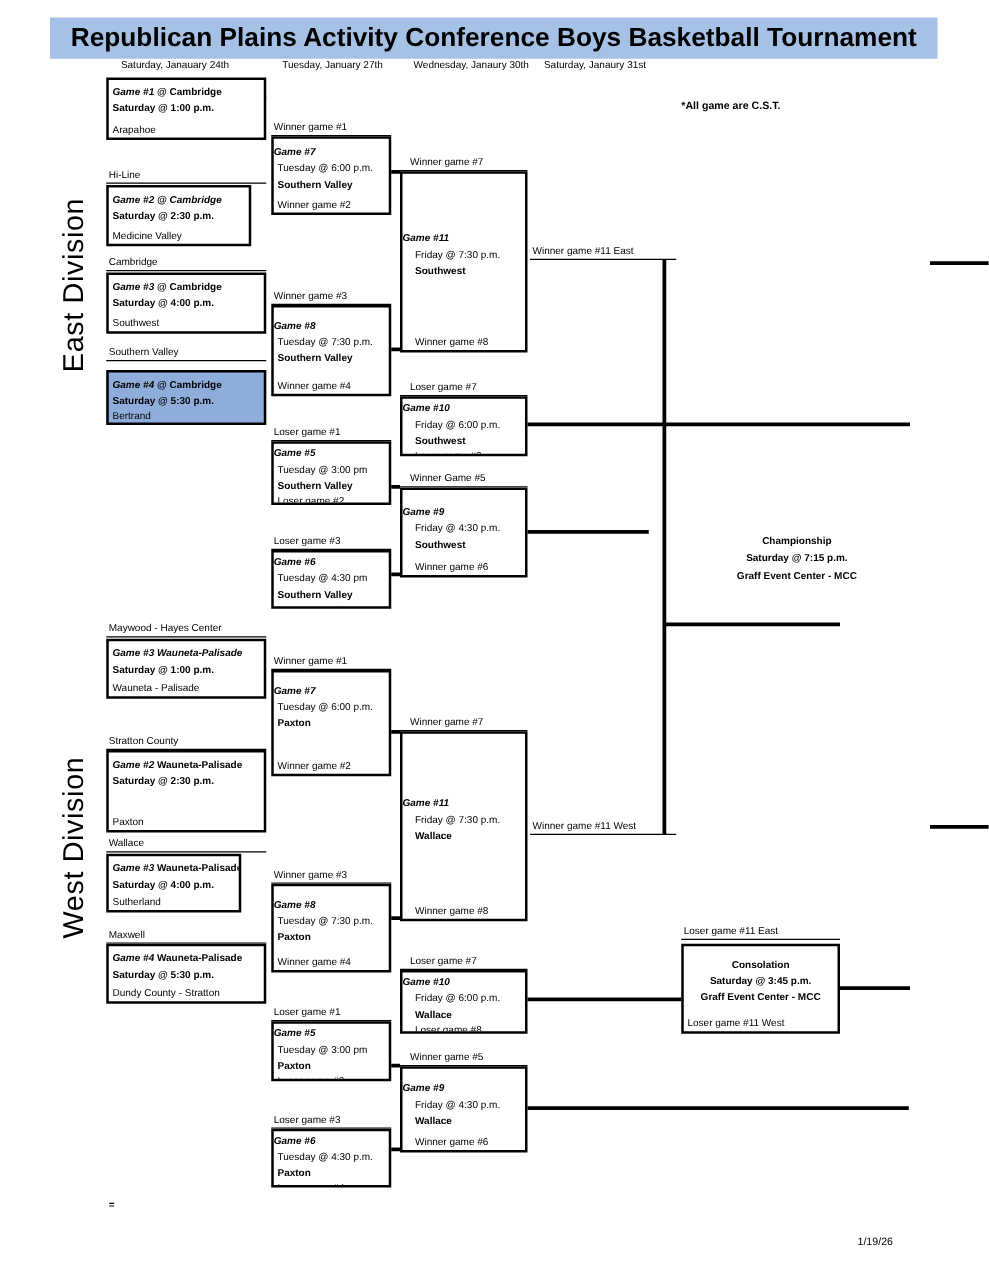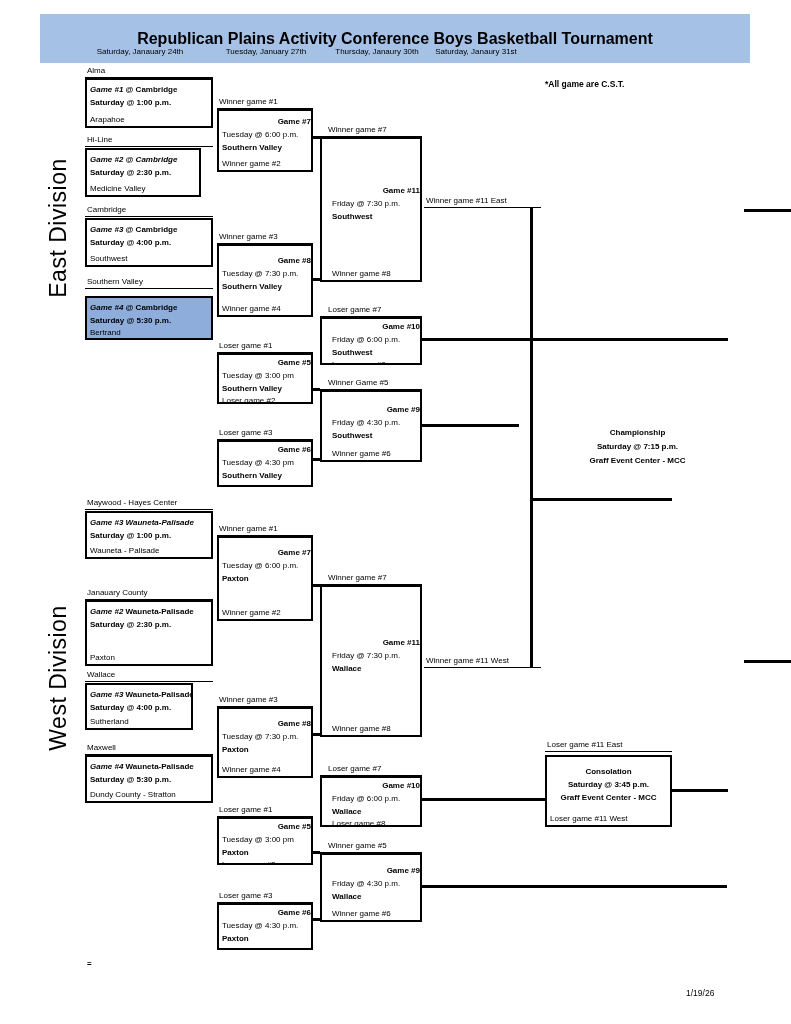--- a/index.html
+++ b/index.html
@@ -1,43 +1,43 @@
 <!DOCTYPE html>
 <html><head>
 <meta charset="utf-8">
 <style>
   html,body{margin:0;padding:0;}
   body{
     position:relative;width:791px;height:1024px;background:#fff;
     font-family:"Liberation Sans",sans-serif;color:#000;overflow:hidden;
   }
   .banner{
-    position:absolute;left:40px;top:14px;width:710px;height:49px;
+    position:absolute;left:40px;top:14px;width:710px;height:33px;
     display:flex;align-items:center;justify-content:center;
-    font-size:16px;font-weight:bold;background:#A5C1E6;
+    font-size:21px;font-weight:bold;background:#A5C1E6;
   }
   .date{position:absolute;top:47px;font-size:8px;text-align:center;white-space:nowrap;}
   .note{position:absolute;left:545px;top:79px;font-size:8.5px;font-weight:bold;white-space:nowrap;}
   .division{
     position:absolute;width:220px;height:30px;line-height:30px;text-align:center;
     font-size:23px;letter-spacing:.5px;transform:rotate(-90deg);
   }
   .lbl{
     position:absolute;height:14px;line-height:13px;font-size:8px;
     border-bottom:1px solid #000;padding-left:2px;white-space:nowrap;box-sizing:border-box;
   }
   .pl8{padding-left:8px;}
   .box{
     position:absolute;border:2.5px solid #000;background:#fff;box-sizing:border-box;
     display:flex;flex-direction:column;font-size:8px;overflow:hidden;
   }
   .box.hl{background:#8FADDB;}
   .ln{line-height:13px;padding-left:3px;white-space:nowrap;}
   .pad10 .ln{padding-left:10px;}
-  .ttl{font-weight:bold;text-align:right;padding-left:0 !important;}
+  .ttl{font-weight:bold;font-style:italic;text-align:left;padding-left:0 !important;}
   .site{font-weight:bold;}
   .team{line-height:12px;}
   .inlab{line-height:12px;}
   .gi{font-weight:bold;font-style:italic;}
   .gb{font-weight:bold;}
   .sp{flex:1 1 auto;}
   .sp2{flex:2 2 auto;}
   .r1{padding-top:3px;}
   .pt1{padding-top:1px;}
   .pt4{padding-top:4px;}
@@ -48,28 +48,28 @@
   .cline{line-height:13px;text-align:center;font-weight:bold;white-space:nowrap;padding-left:0 !important;}
   .fmark{position:absolute;left:87px;top:959px;font-size:8px;font-weight:bold;}
   .fdate{position:absolute;left:686px;top:988px;font-size:8.5px;}
 </style>
 </head>
 <body>
 
 <div class="banner" style="background: rgb(165, 193, 230);">Republican Plains Activity Conference Boys Basketball Tournament</div>
 <div class="date" style="left:90px;width:100px">Saturday, Janauary 24th</div>
 <div class="date" style="left:218px;width:96px">Tuesday, January 27th</div>
-<div class="date" style="left:328px;width:98px">Thursday, Janaury 30th</div>
+<div class="date" style="left:328px;width:98px">Wednesday, Janaury 30th</div>
 <div class="date" style="left:428px;width:96px">Saturday, Janaury 31st</div>
 <div class="note">*All game are C.S.T.</div>
 <div class="division" style="left:-52px;top:213px">East Division</div>
 <div class="division" style="left:-52px;top:663px">West Division</div>
 
 <div class="lbl" style="left:85px;top:64px;width:128px">Alma</div>
-<div class="box r1" style="left:85px;top:78px;width:128px;height:50px">
+<div class="box r1" style="left:85px;top:62px;width:128px;height:50px">
   <div class="ln"><span class="gi">Game #1</span><span class="gb"> @ Cambridge</span></div>
   <div class="ln gb">Saturday @ 1:00 p.m.</div>
   <div class="sp"></div>
   <div class="ln team">Arapahoe</div>
 </div>
 
 <div class="lbl" style="left:85px;top:133px;width:128px">Hi-Line</div>
 <div class="box r1" style="left:85px;top:148px;width:116px;height:49px">
   <div class="ln"><span class="gi">Game #2 @ Cambridge</span><span class="gb"></span></div>
   <div class="ln gb">Saturday @ 2:30 p.m.</div>
@@ -160,21 +160,21 @@
 </div>
 
 <div class="lbl" style="left:85px;top:496px;width:128px">Maywood - Hayes Center</div>
 <div class="box r1" style="left:85px;top:511px;width:128px;height:48px">
   <div class="ln"><span class="gi">Game #3 Wauneta-Palisade</span><span class="gb"></span></div>
   <div class="ln gb">Saturday @ 1:00 p.m.</div>
   <div class="sp"></div>
   <div class="ln team">Wauneta - Palisade</div>
 </div>
 
-<div class="lbl" style="left:85px;top:586px;width:128px">Janauary County</div>
+<div class="lbl" style="left:85px;top:586px;width:128px">Stratton County</div>
 <div class="box r1" style="left:85px;top:600px;width:128px;height:66px">
   <div class="ln"><span class="gi">Game #2</span><span class="gb"> Wauneta-Palisade</span></div>
   <div class="ln gb">Saturday @ 2:30 p.m.</div>
   <div class="sp"></div>
   <div class="ln team">Paxton</div>
 </div>
 
 <div class="lbl" style="left:85px;top:668px;width:128px">Wallace</div>
 <div class="box r1" style="left:85px;top:683px;width:108px;height:47px">
   <div class="ln"><span class="gi">Game #3</span><span class="gb"> Wauneta-Palisade</span></div>

